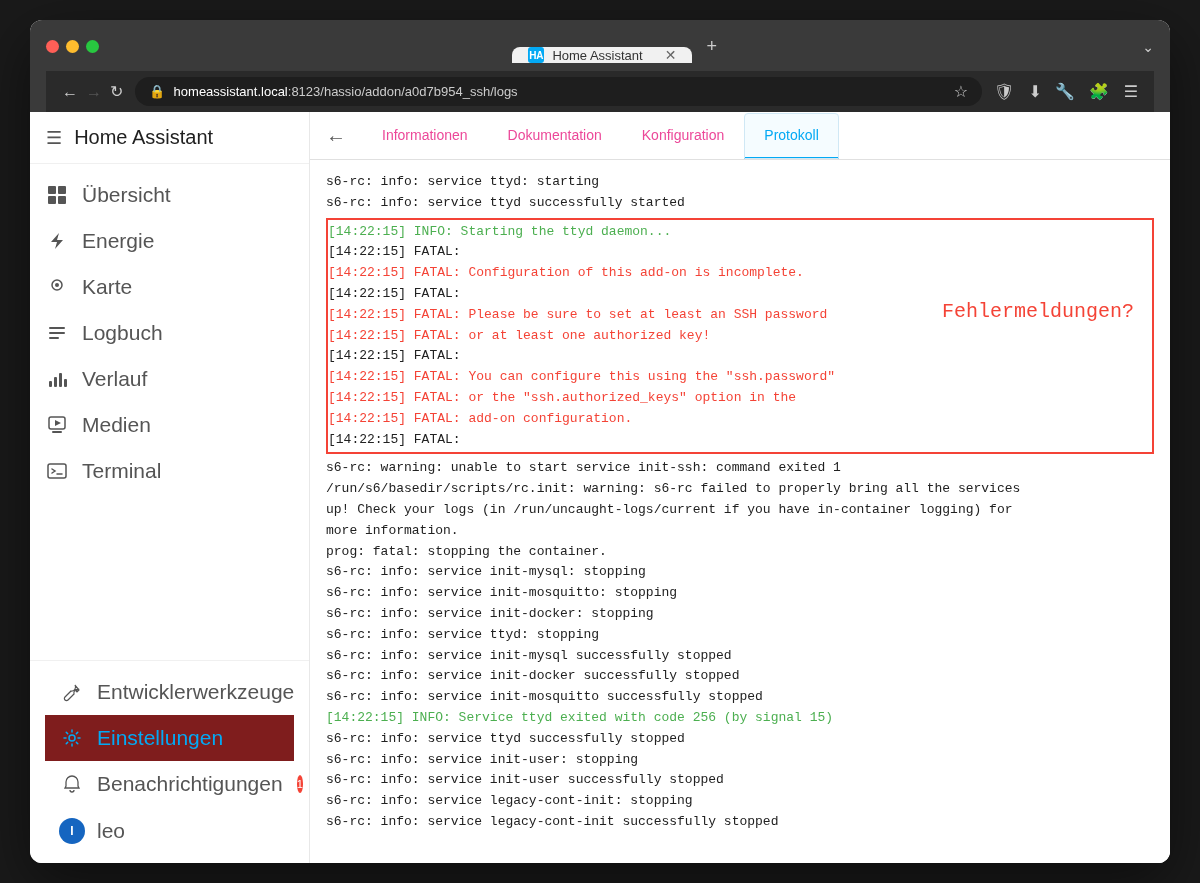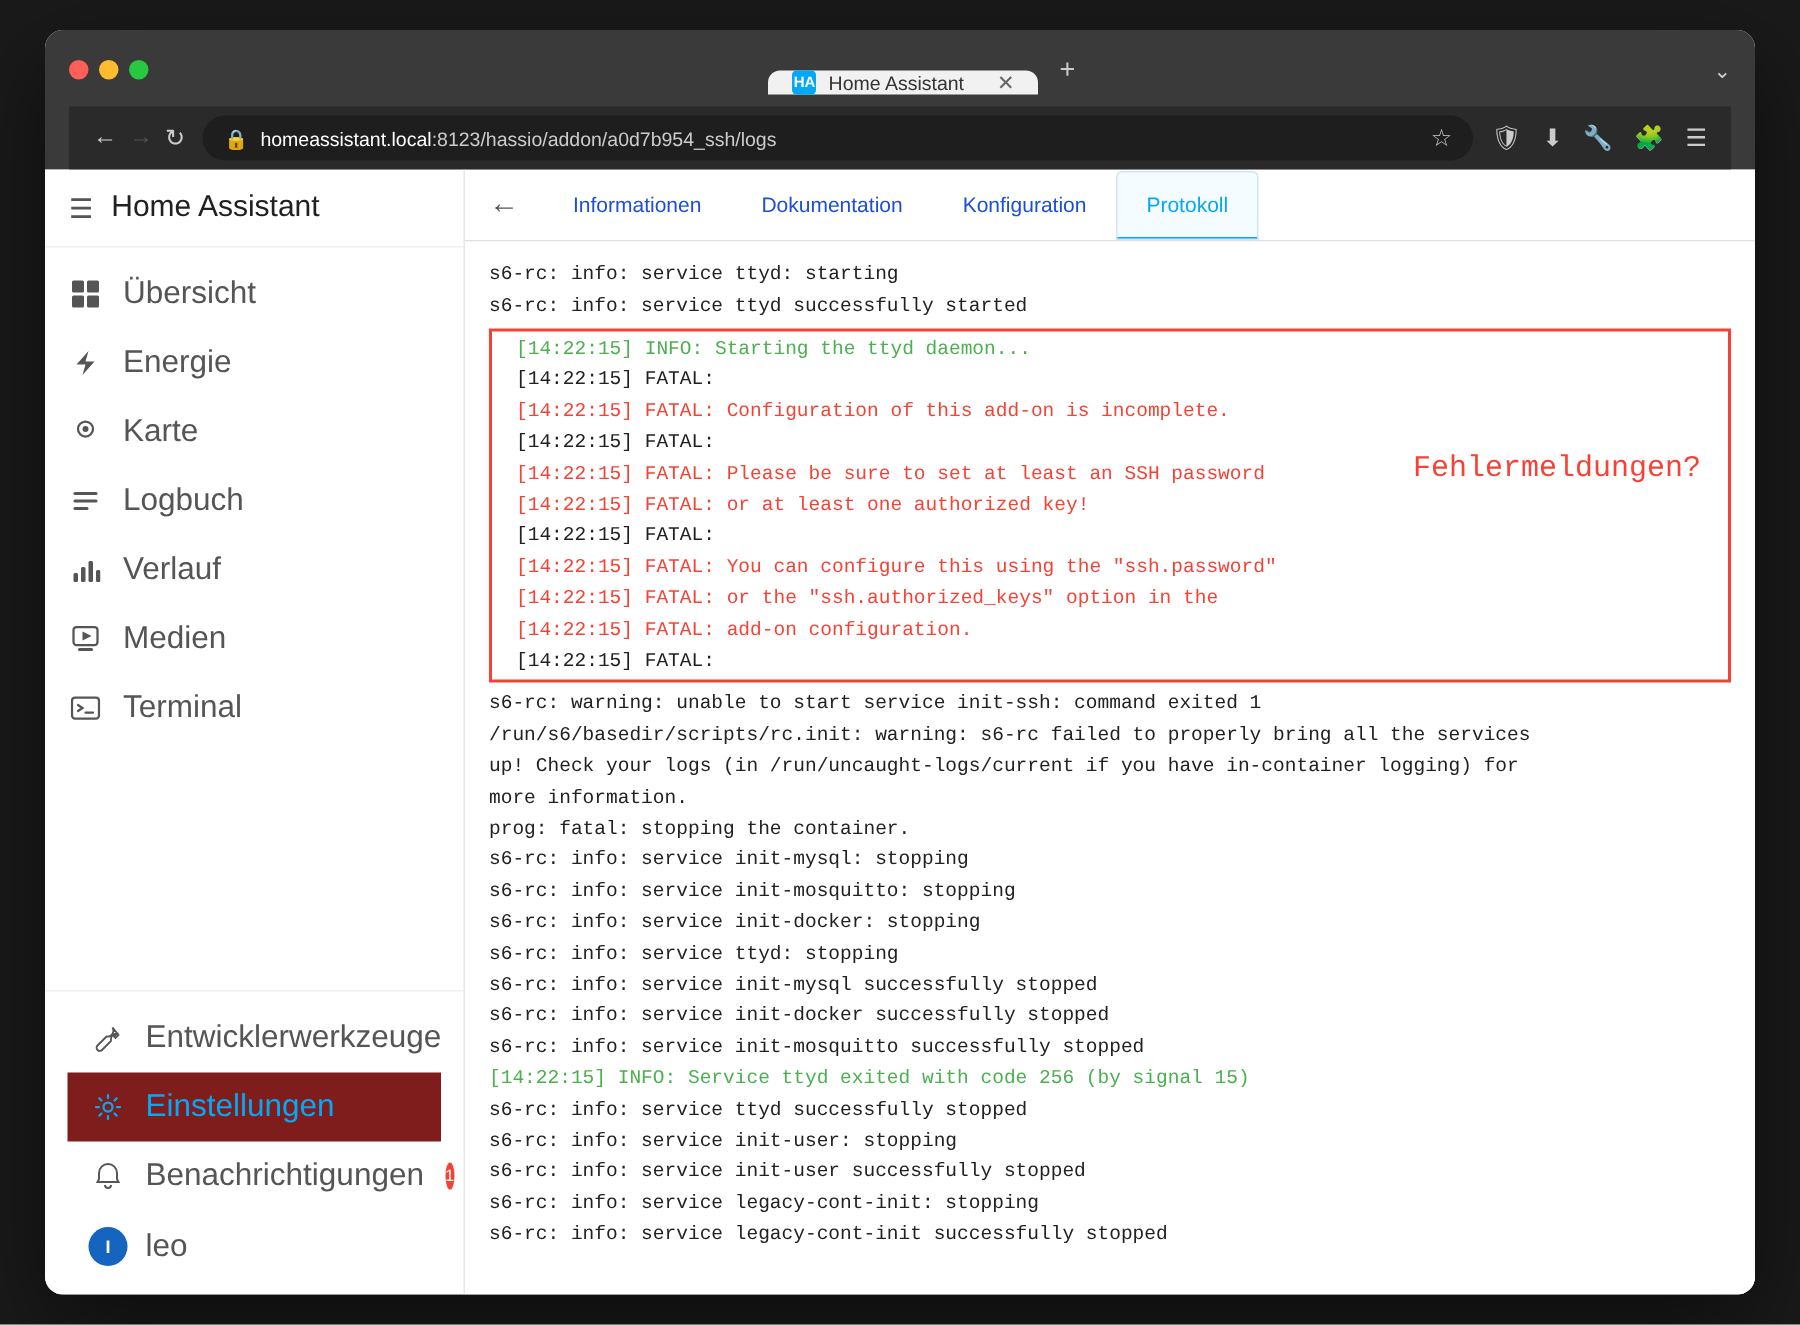--- a/index.html
+++ b/index.html
@@ -295,21 +295,21 @@
       color: #555;
       font-size: 20px;
       cursor: pointer;
       margin-right: 16px;
       padding: 12px 0;
     }
 
     .tab-link {
       padding: 14px 20px;
       font-size: 14px;
-      color: #1d4ed8;
+      color: #ec4899;
       cursor: pointer;
       border-bottom: 2px solid transparent;
       white-space: nowrap;
     }
 
     .tab-link.active {
       color: #03a9f4;
       border-bottom: 2px solid #03a9f4;
       background: rgba(3, 169, 244, 0.04);
       border-radius: 4px 4px 0 0;
@@ -339,21 +339,21 @@
       display: block;
     }
 
     .log-line.green { color: #4caf50; }
     .log-line.red { color: #f44336; }
     .log-line.normal { color: #212121; }
 
     .error-box {
       border: 2px solid #f44336;
       margin: 4px 0;
-      padding: 2px 16px;
+      padding: 2px 0;
     }
 
     .fehlermeldungen-label {
       position: absolute;
       top: 136px;
       right: 36px;
       color: #f44336;
       font-family: Liberation Mono, monospace;
       font-size: 20px;
       font-weight: 500;

